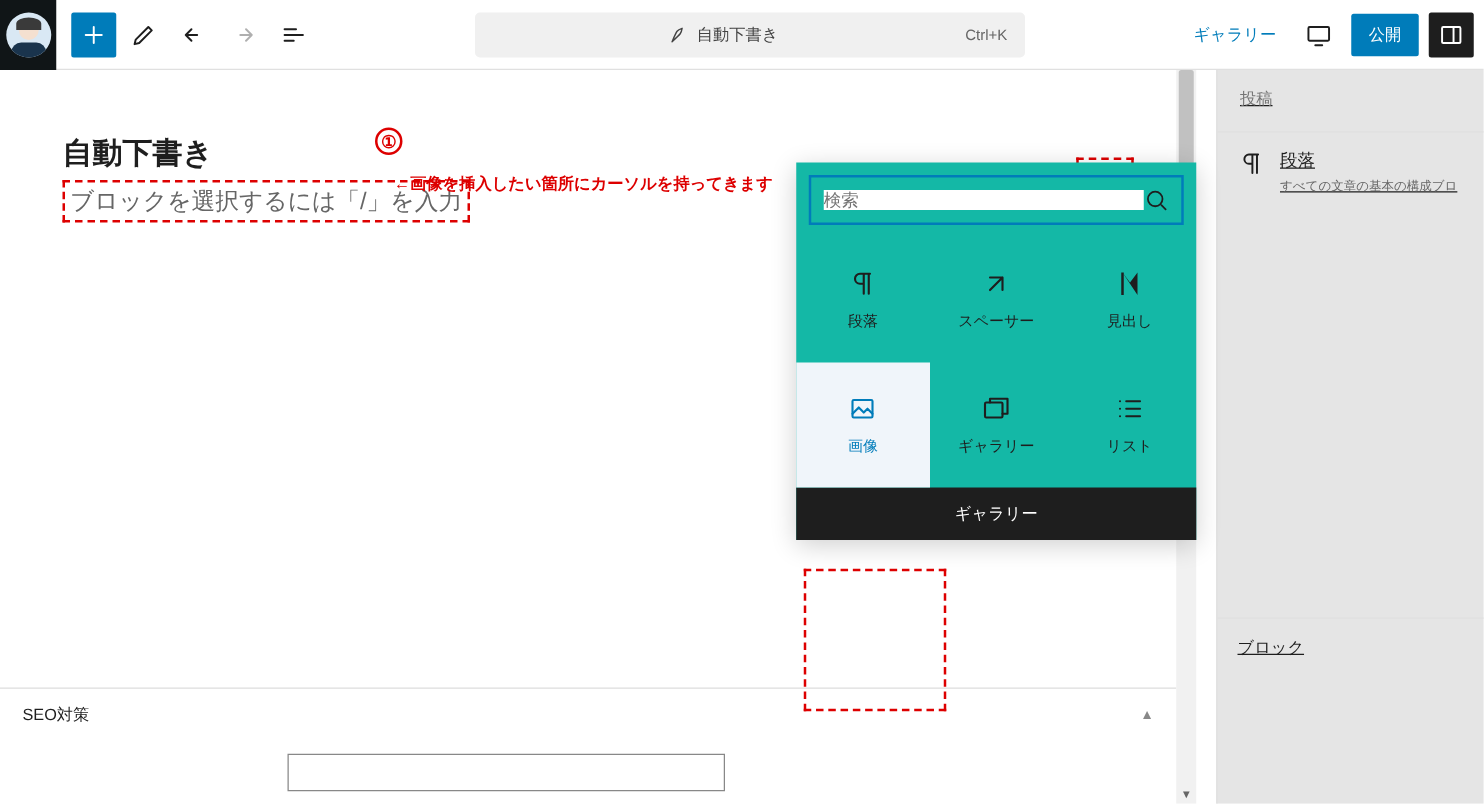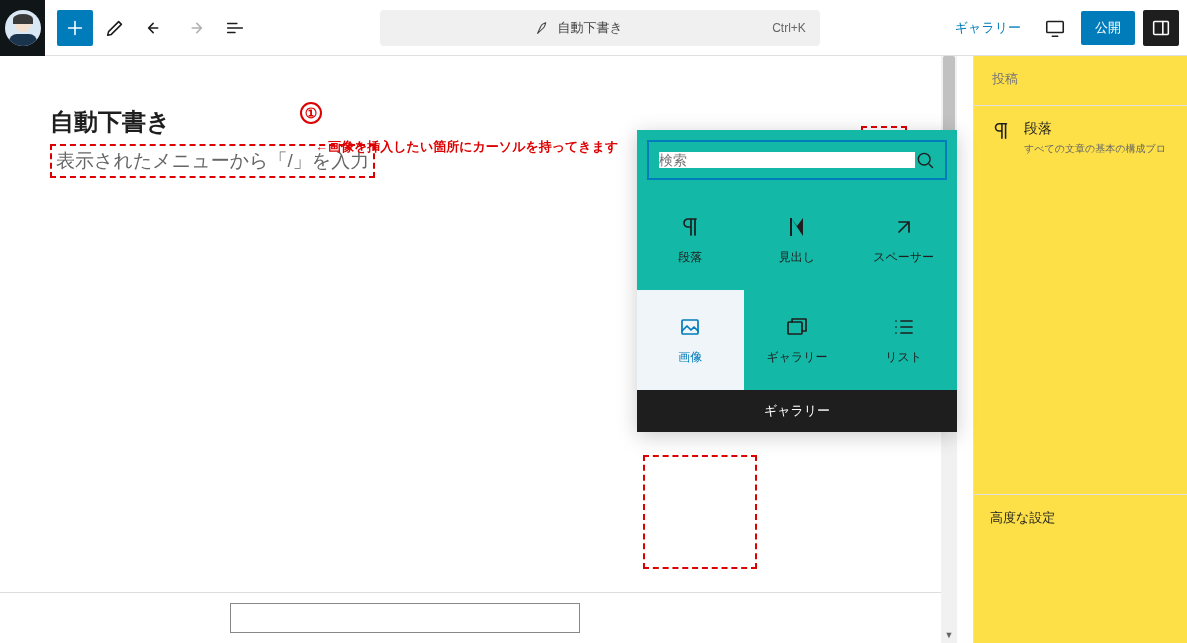--- a/index.html
+++ b/index.html
@@ -45,21 +45,21 @@
 .inline-adder-box { position: absolute; top: 70px; right: 50px; border: 2px dashed #d00; padding: 8px; }
 .inline-adder { width: 26px; height: 26px; background: #1e1e1e; color: #fff; display: flex; align-items: center; justify-content: center; border-radius: 2px; }
 
 .seo-panel { position: absolute; left: 0; right: 16px; bottom: 0; border-top: 1px solid #ddd; background: #fff; }
 .seo-header { display: flex; align-items: center; justify-content: space-between; padding: 12px 18px; }
 .seo-header .tri { color: #888; font-size: 11px; }
 .seo-body { padding: 10px 0 10px 230px; }
 .seo-input { width: 350px; height: 30px; border: 1px solid #888; }
 
 
-.sidebar { position: absolute; top: 56px; right: 0; width: 214px; bottom: 0; border-left: 1px solid #e0e0e0; background: #fde047; }
+.sidebar { position: absolute; top: 56px; right: 0; width: 214px; bottom: 0; border-left: 1px solid #e0e0e0; background: #e5e5e5; text-decoration: underline; }
 .tabs { display: flex; border-bottom: 1px solid #e0e0e0; }
 .tab { padding: 14px 18px; font-size: 13px; color: #757575; cursor: pointer; border-bottom: 3px solid transparent; }
 .tab.active { color: #007cba; border-bottom-color: #007cba; font-weight: 500; }
 .block-summary { padding: 14px 16px 8px; display: flex; gap: 12px; align-items: flex-start; }
 .block-summary svg { width: 22px; height: 22px; flex-shrink: 0; }
 .block-summary .name { font-weight: 500; font-size: 14px; }
 .block-summary .desc { color: #666; font-size: 10px; margin-top: 4px; }
 .adv { padding: 14px 16px; border-top: 1px solid #e0e0e0; font-size: 13px; color: #1e1e1e; }
 
 
@@ -137,21 +137,21 @@
           <rect x="4" y="5" width="16" height="14" rx="1"></rect>
           <path d="M14 5v14"></path>
         </svg>
     </button>
   </div>
 </div>
 
 <div class="main-area">
   <div class="editor-canvas">
     <div class="post-title">自動下書き</div>
-    <div class="placeholder-block">表示されたメニューから「/」を入力</div>
+    <div class="placeholder-block">ブロックを選択するには「/」を入力</div>
 
     
     <div class="anno" style="top:46px; left:300px;">
       <span class="circ-num">①</span>
     </div>
     <div class="anno" style="top:82px; left:315px;">←画像を挿入したい箇所にカーソルを持ってきます</div>
 
     
     <div class="inline-adder-box">
       <div class="inline-adder">
@@ -169,20 +169,24 @@
     <div class="anno" style="top:290px; right:250px;">
       <span class="circ-num">③</span>
     </div>
     <div class="anno" style="top:314px; right:80px; text-align:right; line-height:1.5;">
       <span>表示されたメニューから</span><br>
       <span>「画像」ボタンをクリック→</span>
     </div>
   </div>
 
   <div class="seo-panel">
+    <div class="seo-header">
+      <span>SEO対策</span>
+      <span class="tri">▲</span>
+    </div>
     <div class="seo-body">
       <input class="seo-input" type="text" style="">
     </div>
   </div>
 </div>
 
 <div class="scrollbar-track">
   <div class="scrollbar-thumb"></div>
   <div class="scroll-arrow down">▼</div>
 </div>
@@ -194,50 +198,50 @@
   <div class="block-summary">
     <svg class="feather" viewBox="0 0 24 24">
         <path d="M13 4h5M13 4v16M17 4v16M13 4h-3a4 4 0 0 0 0 8h3" fill="none"></path>
       </svg>
     <div>
       <div class="name">段落</div>
       <div class="desc">すべての文章の基本の構成ブロ</div>
     </div>
   </div>
   <div style="height:330px"></div>
-  <div class="adv">高度な設定</div>
+  <div class="adv">ブロック</div>
 </div>
 
 <div class="inserter">
   <div class="inserter-search">
     <input type="text" placeholder="検索" style="">
     <svg class="feather" viewBox="0 0 24 24">
         <circle cx="11" cy="11" r="7"></circle>
         <path d="M21 21l-4-4"></path>
       </svg>
   </div>
   <div class="block-grid">
     <div class="block-cell">
       <svg class="feather" viewBox="0 0 24 24">
           <path d="M13 4h5M13 4v16M17 4v16M13 4h-3a4 4 0 0 0 0 8h3"></path>
         </svg>
       <span>段落</span>
     </div>
     <div class="block-cell">
+      <svg class="feather" viewBox="0 0 24 24">
+          <path d="M7 17L17 7M7 7h10v10"></path>
+        </svg>
+      <span>スペーサー</span>
+    </div>
+    <div class="block-cell">
       <svg viewBox="0 0 24 24">
           <path d="M6 3l6 8 6-8v18" fill="#1e1e1e"></path>
           <path d="M6 3v18" stroke="#1e1e1e" stroke-width="2"></path>
         </svg>
       <span>見出し</span>
-    </div>
-    <div class="block-cell">
-      <svg class="feather" viewBox="0 0 24 24">
-          <path d="M7 17L17 7M7 7h10v10"></path>
-        </svg>
-      <span>スペーサー</span>
     </div>
     <div class="block-cell highlight">
       <svg class="feather" viewBox="0 0 24 24" style="color:#007cba">
           <rect x="4" y="5" width="16" height="14" rx="1"></rect>
           <path d="M4 16l5-5 4 4 3-3 4 4"></path>
         </svg>
       <span>画像</span>
     </div>
     <div class="block-cell">
       <svg class="feather" viewBox="0 0 24 24">

